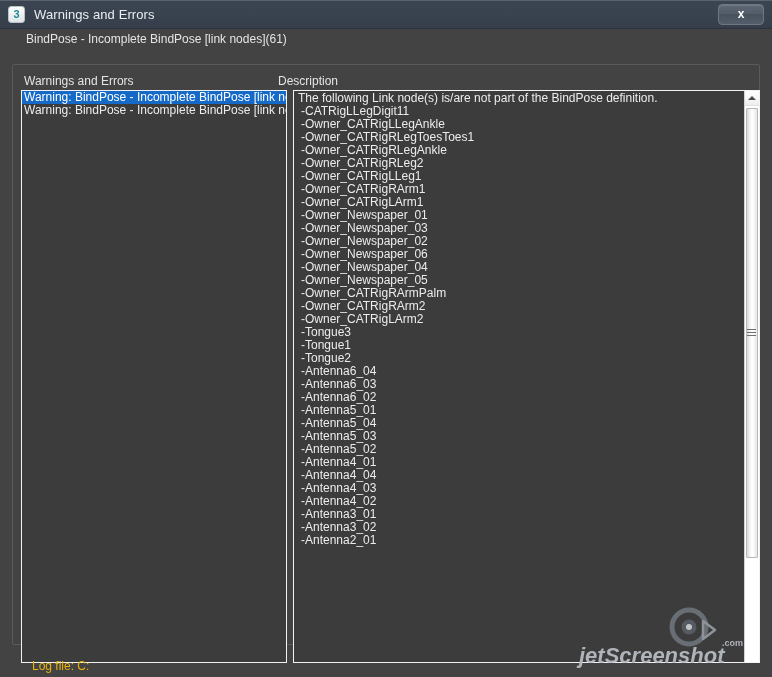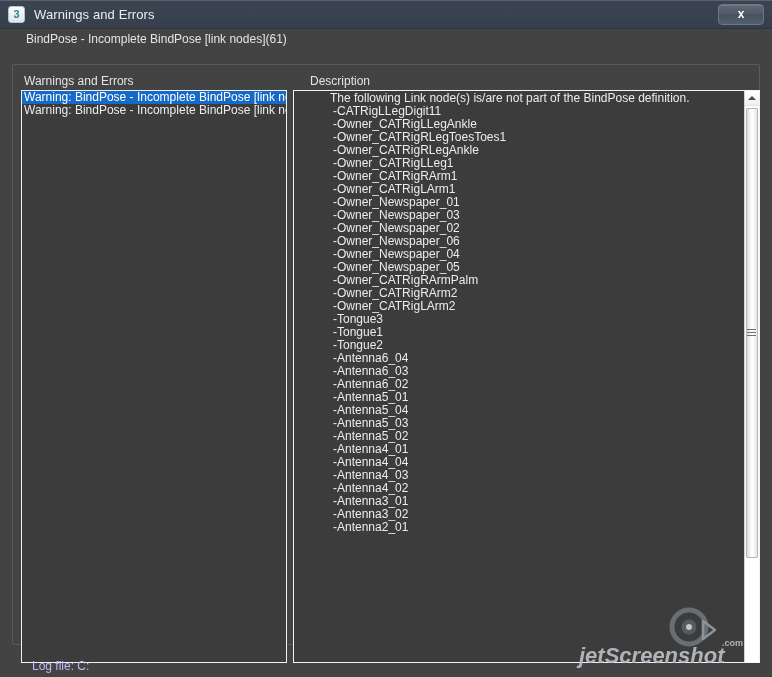--- a/index.html
+++ b/index.html
@@ -147,39 +147,38 @@
     padding: 0 2px;
     color: #ececec;
     cursor: default;
   }
   .warn-row.selected {
     background: #1569c7;
     color: #ffffff;
   }
 
   
-  #desc-label { left: 310px; top: 45px; }
+  #desc-label { left: 278px; top: 45px; }
 
   #description-box {
     position: absolute;
     left: 293px;
     top: 61px;
     right: 12px;
     bottom: 14px;
     background: #3c3c3c;
     border: 1px solid #f2f2f2;
     display: flex;
     overflow: hidden;
   }
 
   #desc-content {
     flex: 1;
     overflow: hidden;
     padding: 1px 0 0 2px;
-    margin-left: 32px;
   }
 
   .desc-row {
     height: 13px;
     line-height: 13px;
     font-size: 12px;
     white-space: nowrap;
     color: #ececec;
   }
   .desc-row.head { padding-left: 2px; }
@@ -237,21 +236,21 @@
         #6e6e6e 3px, #6e6e6e 4px, transparent 4px, transparent 6px,
         #6e6e6e 6px, #6e6e6e 7px);
   }
 
   
   #log-file {
     position: absolute;
     left: 32px;
     bottom: 4px;
     font-size: 12px;
-    color: #c4b5fd;
+    color: #eab308;
     white-space: nowrap;
   }
 
   
   #watermark {
     position: absolute;
     right: 8px;
     bottom: 4px;
     width: 190px;
     height: 72px;
@@ -284,20 +283,21 @@
 
     <div class="panel-label" id="desc-label">Description</div>
 
     <div id="description-box">
       <div id="desc-content">
           <div class="desc-row head">The following Link node(s) is/are not part of the BindPose definition.</div>
           <div class="desc-row node">-CATRigLLegDigit11</div>
           <div class="desc-row node">-Owner_CATRigLLegAnkle</div>
           <div class="desc-row node">-Owner_CATRigRLegToesToes1</div>
           <div class="desc-row node">-Owner_CATRigRLegAnkle</div>
+          <div class="desc-row node">-Owner_CATRigRLeg2</div>
           <div class="desc-row node">-Owner_CATRigLLeg1</div>
           <div class="desc-row node">-Owner_CATRigRArm1</div>
           <div class="desc-row node">-Owner_CATRigLArm1</div>
           <div class="desc-row node">-Owner_Newspaper_01</div>
           <div class="desc-row node">-Owner_Newspaper_03</div>
           <div class="desc-row node">-Owner_Newspaper_02</div>
           <div class="desc-row node">-Owner_Newspaper_06</div>
           <div class="desc-row node">-Owner_Newspaper_04</div>
           <div class="desc-row node">-Owner_Newspaper_05</div>
           <div class="desc-row node">-Owner_CATRigRArmPalm</div>

